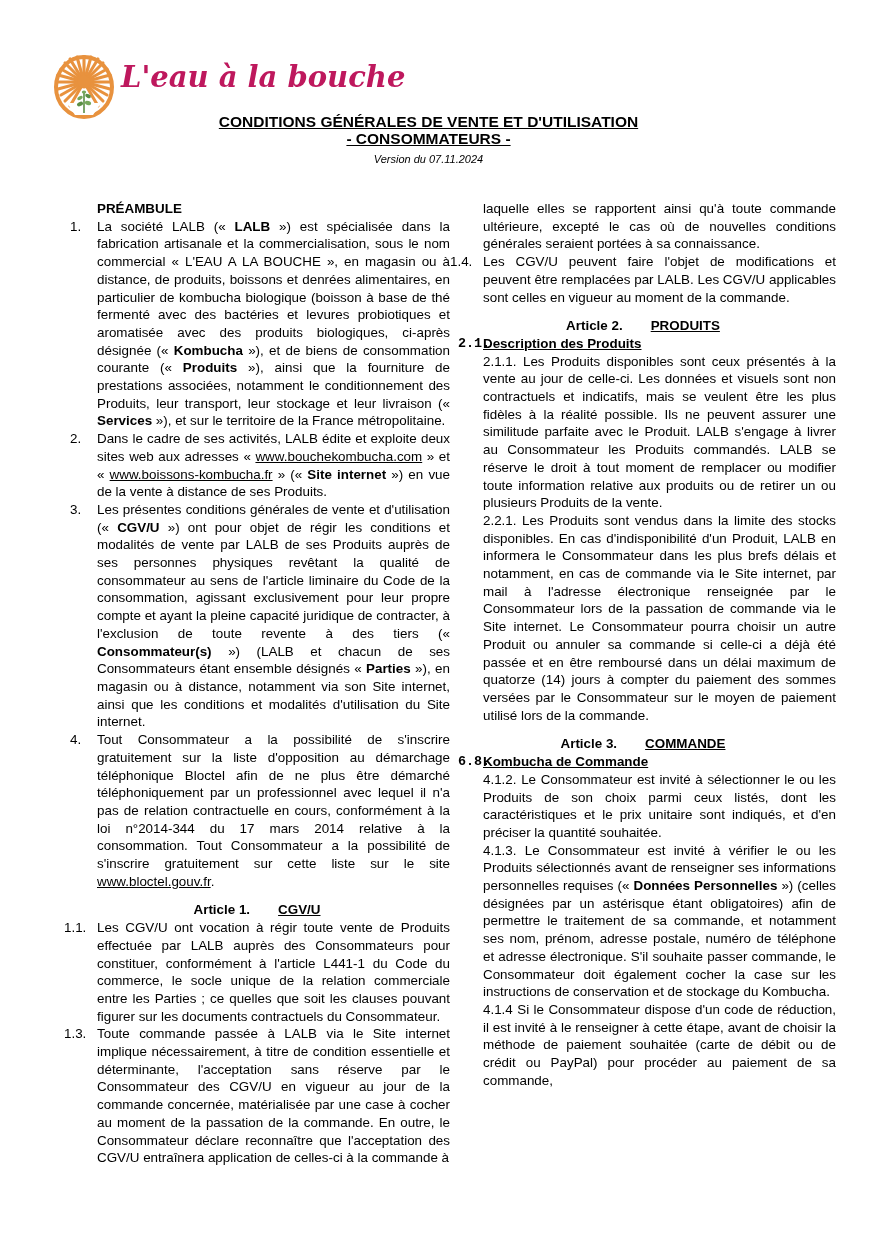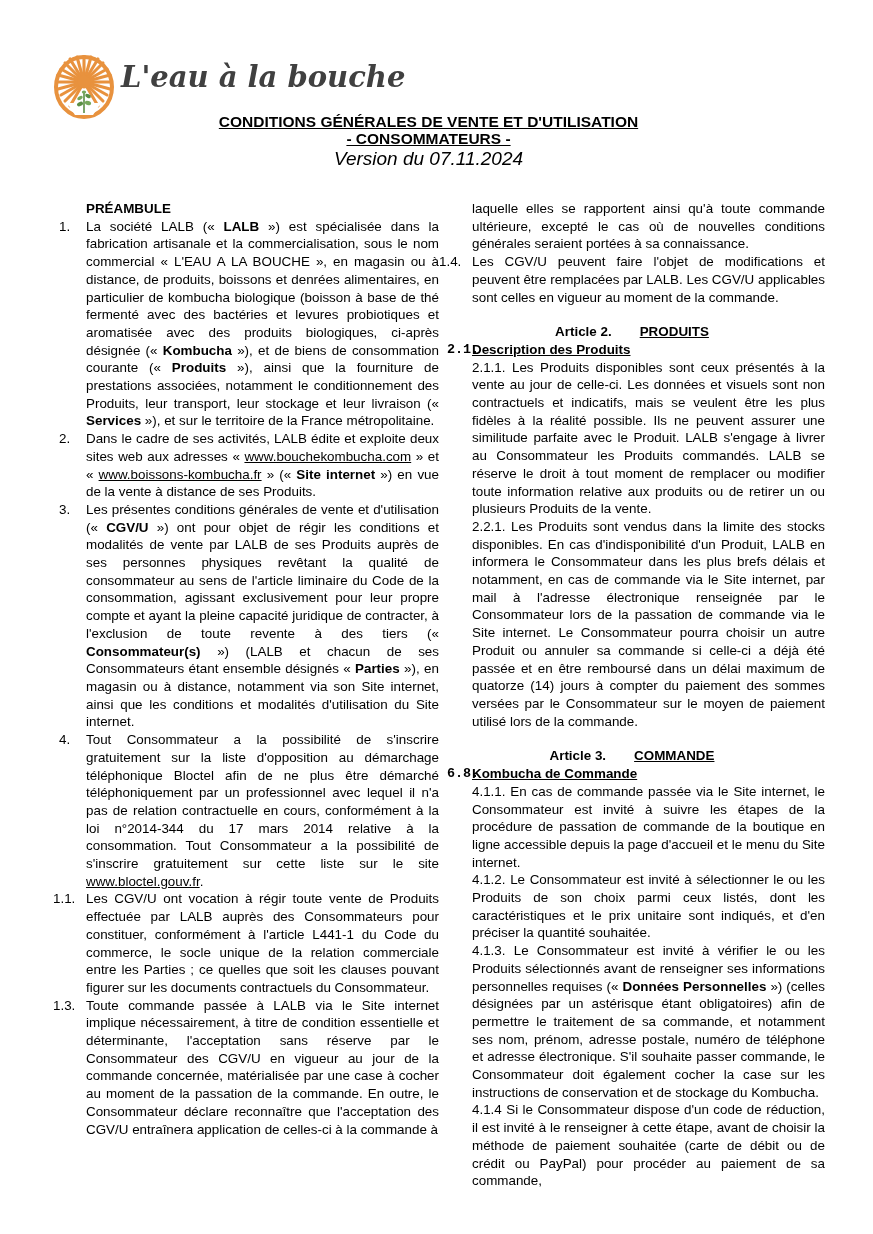--- a/index.html
+++ b/index.html
@@ -10,49 +10,49 @@
     color:#000; position:relative; overflow:hidden;
   }
   .page { position:absolute; inset:0; background:#fff; }
 
   
   .header { position:relative; height:200px; }
   .logo { position:absolute; left:53px; top:55px; width:62px; height:64px; }
   .brand {
     position:absolute; left:121px; top:60px;
     font-family:"DejaVu Serif", serif; font-style:italic; font-weight:bold;
-    font-size:29px; color:#404040; white-space:nowrap;
+    font-size:29px; color:#be185d; white-space:nowrap;
   }
   .titles { position:absolute; left:0; right:16px; top:113px; text-align:center; }
   .title-line {
     font-size:15.5px; font-weight:bold; text-decoration:underline;
     line-height:17px;
   }
-  .version { font-size:19px; font-style:italic; line-height:16px; margin-top:4px; }
+  .version { font-size:11px; font-style:italic; line-height:16px; margin-top:4px; }
 
   
   .columns {
     position:absolute; top:200px; left:42px; width:794px;
-    display:flex; justify-content:center;
+    display:flex; justify-content:flex-end;
   }
   .col {
     width:386px; font-size:13.4px; line-height:17.7px;
     text-align:justify;
   }
   .b { font-weight:bold; }
   .u { text-decoration:underline; }
 
   .section-heading { font-weight:bold; padding-left:33px; text-align:left; }
 
   .numbered { position:relative; padding-left:33px; }
   .numbered .num { position:absolute; }
   .numbered.n1 .num { left:6px; }
   .numbered.n2 .num { left:0px; }
 
-  .article { text-align:center; font-weight:bold; margin-top:17px; }
+  .article { text-align:center; font-weight:bold; margin-top:11px; }
   .article .art-title { text-decoration:underline; margin-left:28px; }
 
   .subheading { position:relative; padding-left:33px; font-weight:bold; text-align:left; }
   .subheading .num { position:absolute; left:8px;font-family:Liberation Mono, monospace; }
   .subheading .sub-title { text-decoration:underline; }
 
   .para { padding-left:33px; }
 </style>
 </head>
 <body>
@@ -102,32 +102,32 @@
     </div>
   </div>
 
   <div class="columns">
     <div class="col">
         <div class="block section-heading">PRÉAMBULE</div>
         <div class="block numbered n1"><span class="num">1.</span><span>La société LALB (« </span><span class="b">LALB</span><span> ») est spécialisée dans la fabrication artisanale et la commercialisation, sous le nom commercial « L'EAU A LA BOUCHE », en magasin ou à distance, de produits, boissons et denrées alimentaires, en particulier de kombucha biologique (boisson à base de thé fermenté avec des bactéries et levures probiotiques et aromatisée avec des produits biologiques, ci-après désignée (« </span><span class="b">Kombucha</span><span> »), et de biens de consommation courante (« </span><span class="b">Produits</span><span> »), ainsi que la fourniture de prestations associées, notamment le conditionnement des Produits, leur transport, leur stockage et leur livraison («  </span><span class="b">Services</span><span> »), et sur le territoire de la France métropolitaine.</span></div>
         <div class="block numbered n1"><span class="num">2.</span><span>Dans le cadre de ses activités, LALB édite et exploite deux sites web aux adresses « </span><span class="u">www.bouchekombucha.com</span><span> » et « </span><span class="u">www.boissons-kombucha.fr</span><span> » (« </span><span class="b">Site internet</span><span> ») en vue de la vente à distance de ses Produits.</span></div>
         <div class="block numbered n1"><span class="num">3.</span><span>Les présentes conditions générales de vente et d'utilisation (« </span><span class="b">CGV/U</span><span> ») ont pour objet de régir les conditions et modalités de vente par LALB de ses Produits auprès de ses personnes physiques revêtant la qualité de consommateur au sens de l'article liminaire du Code de la consommation, agissant exclusivement pour leur propre compte et ayant la pleine capacité juridique de contracter, à l'exclusion de toute revente à des tiers (« </span><span class="b">Consommateur(s)</span><span> ») (LALB et chacun de ses Consommateurs étant ensemble désignés « </span><span class="b">Parties</span><span> »), en magasin ou à distance, notamment via son Site internet, ainsi que les conditions et modalités d'utilisation du Site internet.</span></div>
         <div class="block numbered n1"><span class="num">4.</span><span>Tout Consommateur a la possibilité de s'inscrire gratuitement sur la liste d'opposition au démarchage téléphonique Bloctel afin de ne plus être démarché téléphoniquement par un professionnel avec lequel il n'a pas de relation contractuelle en cours, conformément à la loi n°2014-344 du 17 mars 2014 relative à la consommation. Tout Consommateur a la possibilité de s'inscrire gratuitement sur cette liste sur le site </span><span class="u">www.bloctel.gouv.fr</span><span>.</span></div>
+        <div class="block article"><span class="art-label">Article 1.</span><span class="art-title">CGV/U</span></div>
         <div class="block numbered n2"><span class="num">1.1.</span><span>Les CGV/U ont vocation à régir toute vente de Produits effectuée par LALB auprès des Consommateurs pour constituer, conformément à l'article L441-1 du Code du commerce, le socle unique de la relation commerciale entre les Parties ; ce quelles que soit les clauses pouvant figurer sur les documents contractuels du Consommateur.</span></div>
         <div class="block numbered n2"><span class="num">1.3.</span><span>Toute commande passée à LALB via le Site internet implique nécessairement, à titre de condition essentielle et déterminante, l'acceptation sans réserve par le Consommateur des CGV/U en vigueur au jour de la commande concernée, matérialisée par une case à cocher au moment de la passation de la commande. En outre, le Consommateur déclare reconnaître que l'acceptation des CGV/U entraînera application de celles-ci à la commande à</span></div>
       </div>
     <div class="col">
         <div class="block para"><span>laquelle elles se rapportent ainsi qu'à toute commande ultérieure, excepté le cas où de nouvelles conditions générales seraient portées à sa connaissance.</span></div>
         <div class="block numbered n2"><span class="num">1.4.</span><span>Les CGV/U peuvent faire l'objet de modifications et peuvent être remplacées par LALB. Les CGV/U applicables sont celles en vigueur au moment de la commande.</span></div>
         <div class="block article"><span class="art-label">Article 2.</span><span class="art-title">PRODUITS</span></div>
         <div class="block subheading"><span class="num">2.1.</span><span class="sub-title">Description des Produits</span></div>
         <div class="block para"><span>2.1.1. Les Produits disponibles sont ceux présentés à la vente au jour de celle-ci. Les données et visuels sont non contractuels et indicatifs, mais se veulent être les plus fidèles à la réalité possible. Ils ne peuvent assurer une similitude parfaite avec le Produit. LALB s'engage à livrer au Consommateur les Produits commandés. LALB se réserve le droit à tout moment de remplacer ou modifier toute information relative aux produits ou de retirer un ou plusieurs Produits de la vente.</span></div>
         <div class="block para"><span>2.2.1. Les Produits sont vendus dans la limite des stocks disponibles. En cas d'indisponibilité d'un Produit, LALB en informera le Consommateur dans les plus brefs délais et notamment, en cas de commande via le Site internet, par mail à l'adresse électronique renseignée par le Consommateur lors de la passation de commande via le Site internet. Le Consommateur pourra choisir un autre Produit ou annuler sa commande si celle-ci a déjà été passée et en être remboursé dans un délai maximum de quatorze (14) jours à compter du paiement des sommes versées par le Consommateur sur le moyen de paiement utilisé lors de la commande.</span></div>
         <div class="block article"><span class="art-label">Article 3.</span><span class="art-title">COMMANDE</span></div>
         <div class="block subheading"><span class="num">6.8.</span><span class="sub-title">Kombucha de Commande</span></div>
-        <div class="block para"><span>4.1.1. En cas de commande passée via le Site internet, le Consommateur est invité à suivre les étapes de la procédure de passation de commande de la boutique en ligne accessible depuis la page d'accueil et le menu du Site internet.</span></div>
         <div class="block para"><span>4.1.2. Le Consommateur est invité à sélectionner le ou les Produits de son choix parmi ceux listés, dont les caractéristiques et le prix unitaire sont indiqués, et d'en préciser la quantité souhaitée.</span></div>
         <div class="block para"><span>4.1.3. Le Consommateur est invité à vérifier le ou les Produits sélectionnés avant de renseigner ses informations personnelles requises (« </span><span class="b">Données Personnelles</span><span> ») (celles désignées par un astérisque étant obligatoires) afin de permettre le traitement de sa commande, et notamment ses nom, prénom, adresse postale, numéro de téléphone et adresse électronique. S'il souhaite passer commande, le Consommateur doit également cocher la case sur les instructions de conservation et de stockage du Kombucha.</span></div>
         <div class="block para"><span>4.1.4 Si le Consommateur dispose d'un code de réduction, il est invité à le renseigner à cette étape, avant de choisir la méthode de paiement souhaitée (carte de débit ou de crédit ou PayPal) pour procéder au paiement de sa commande,</span></div>
       </div>
   </div>
 
 </div>
 
 </body></html>

